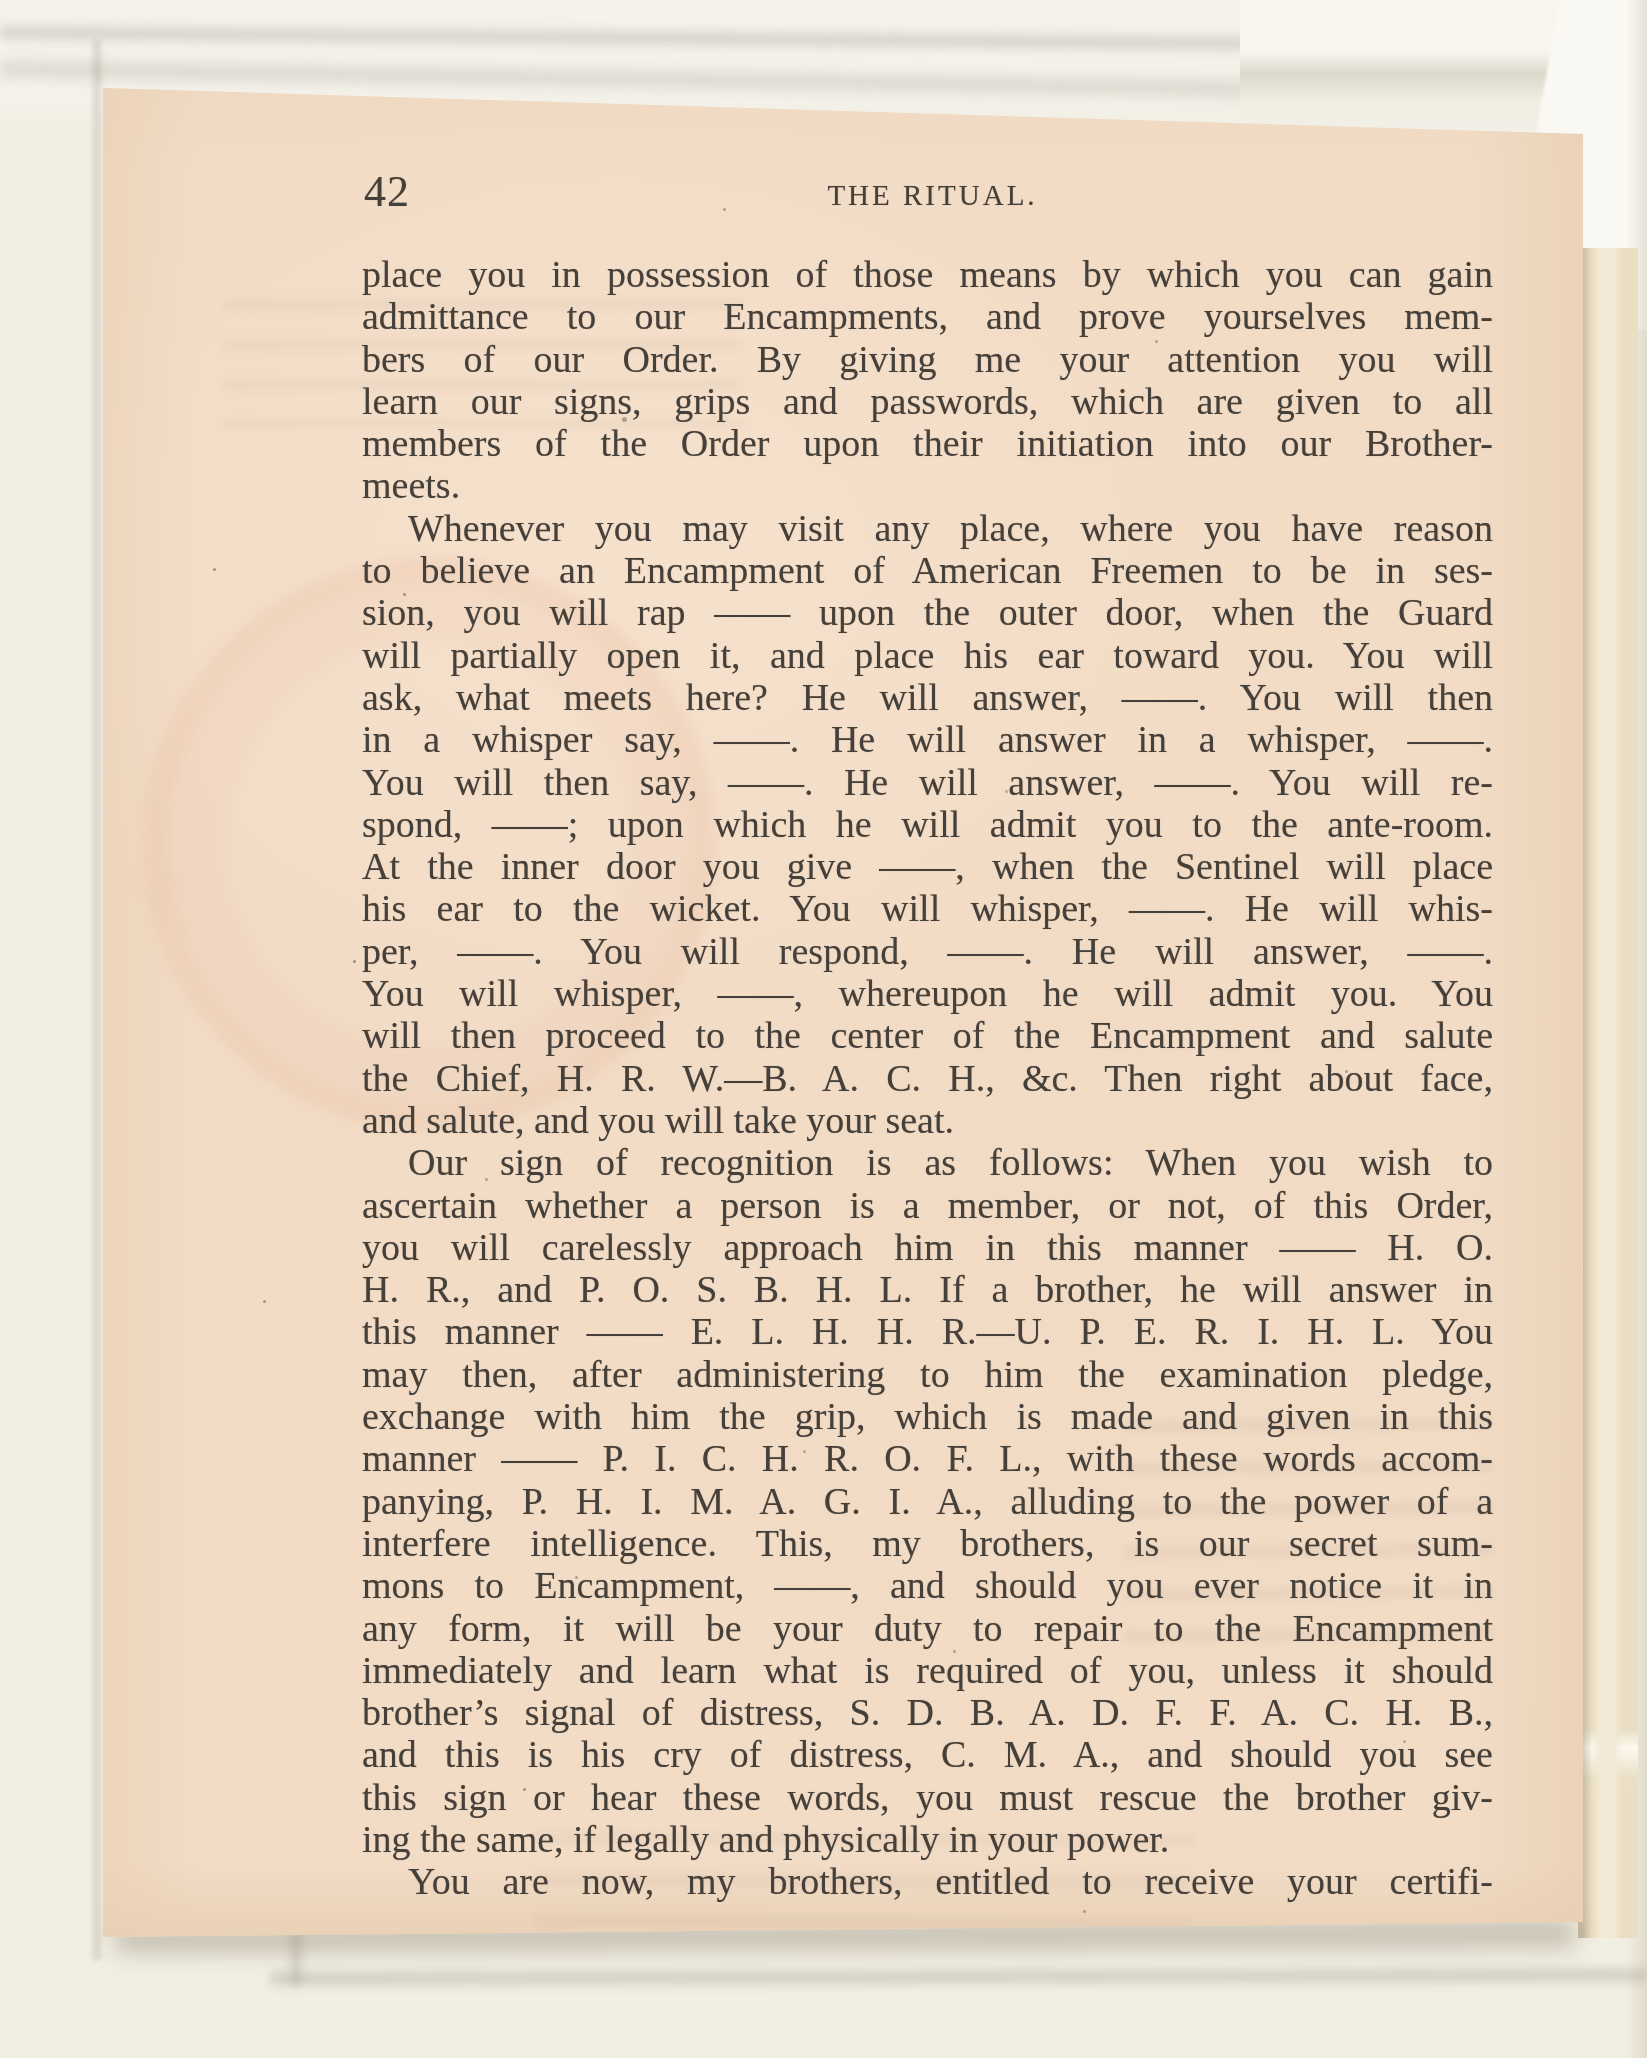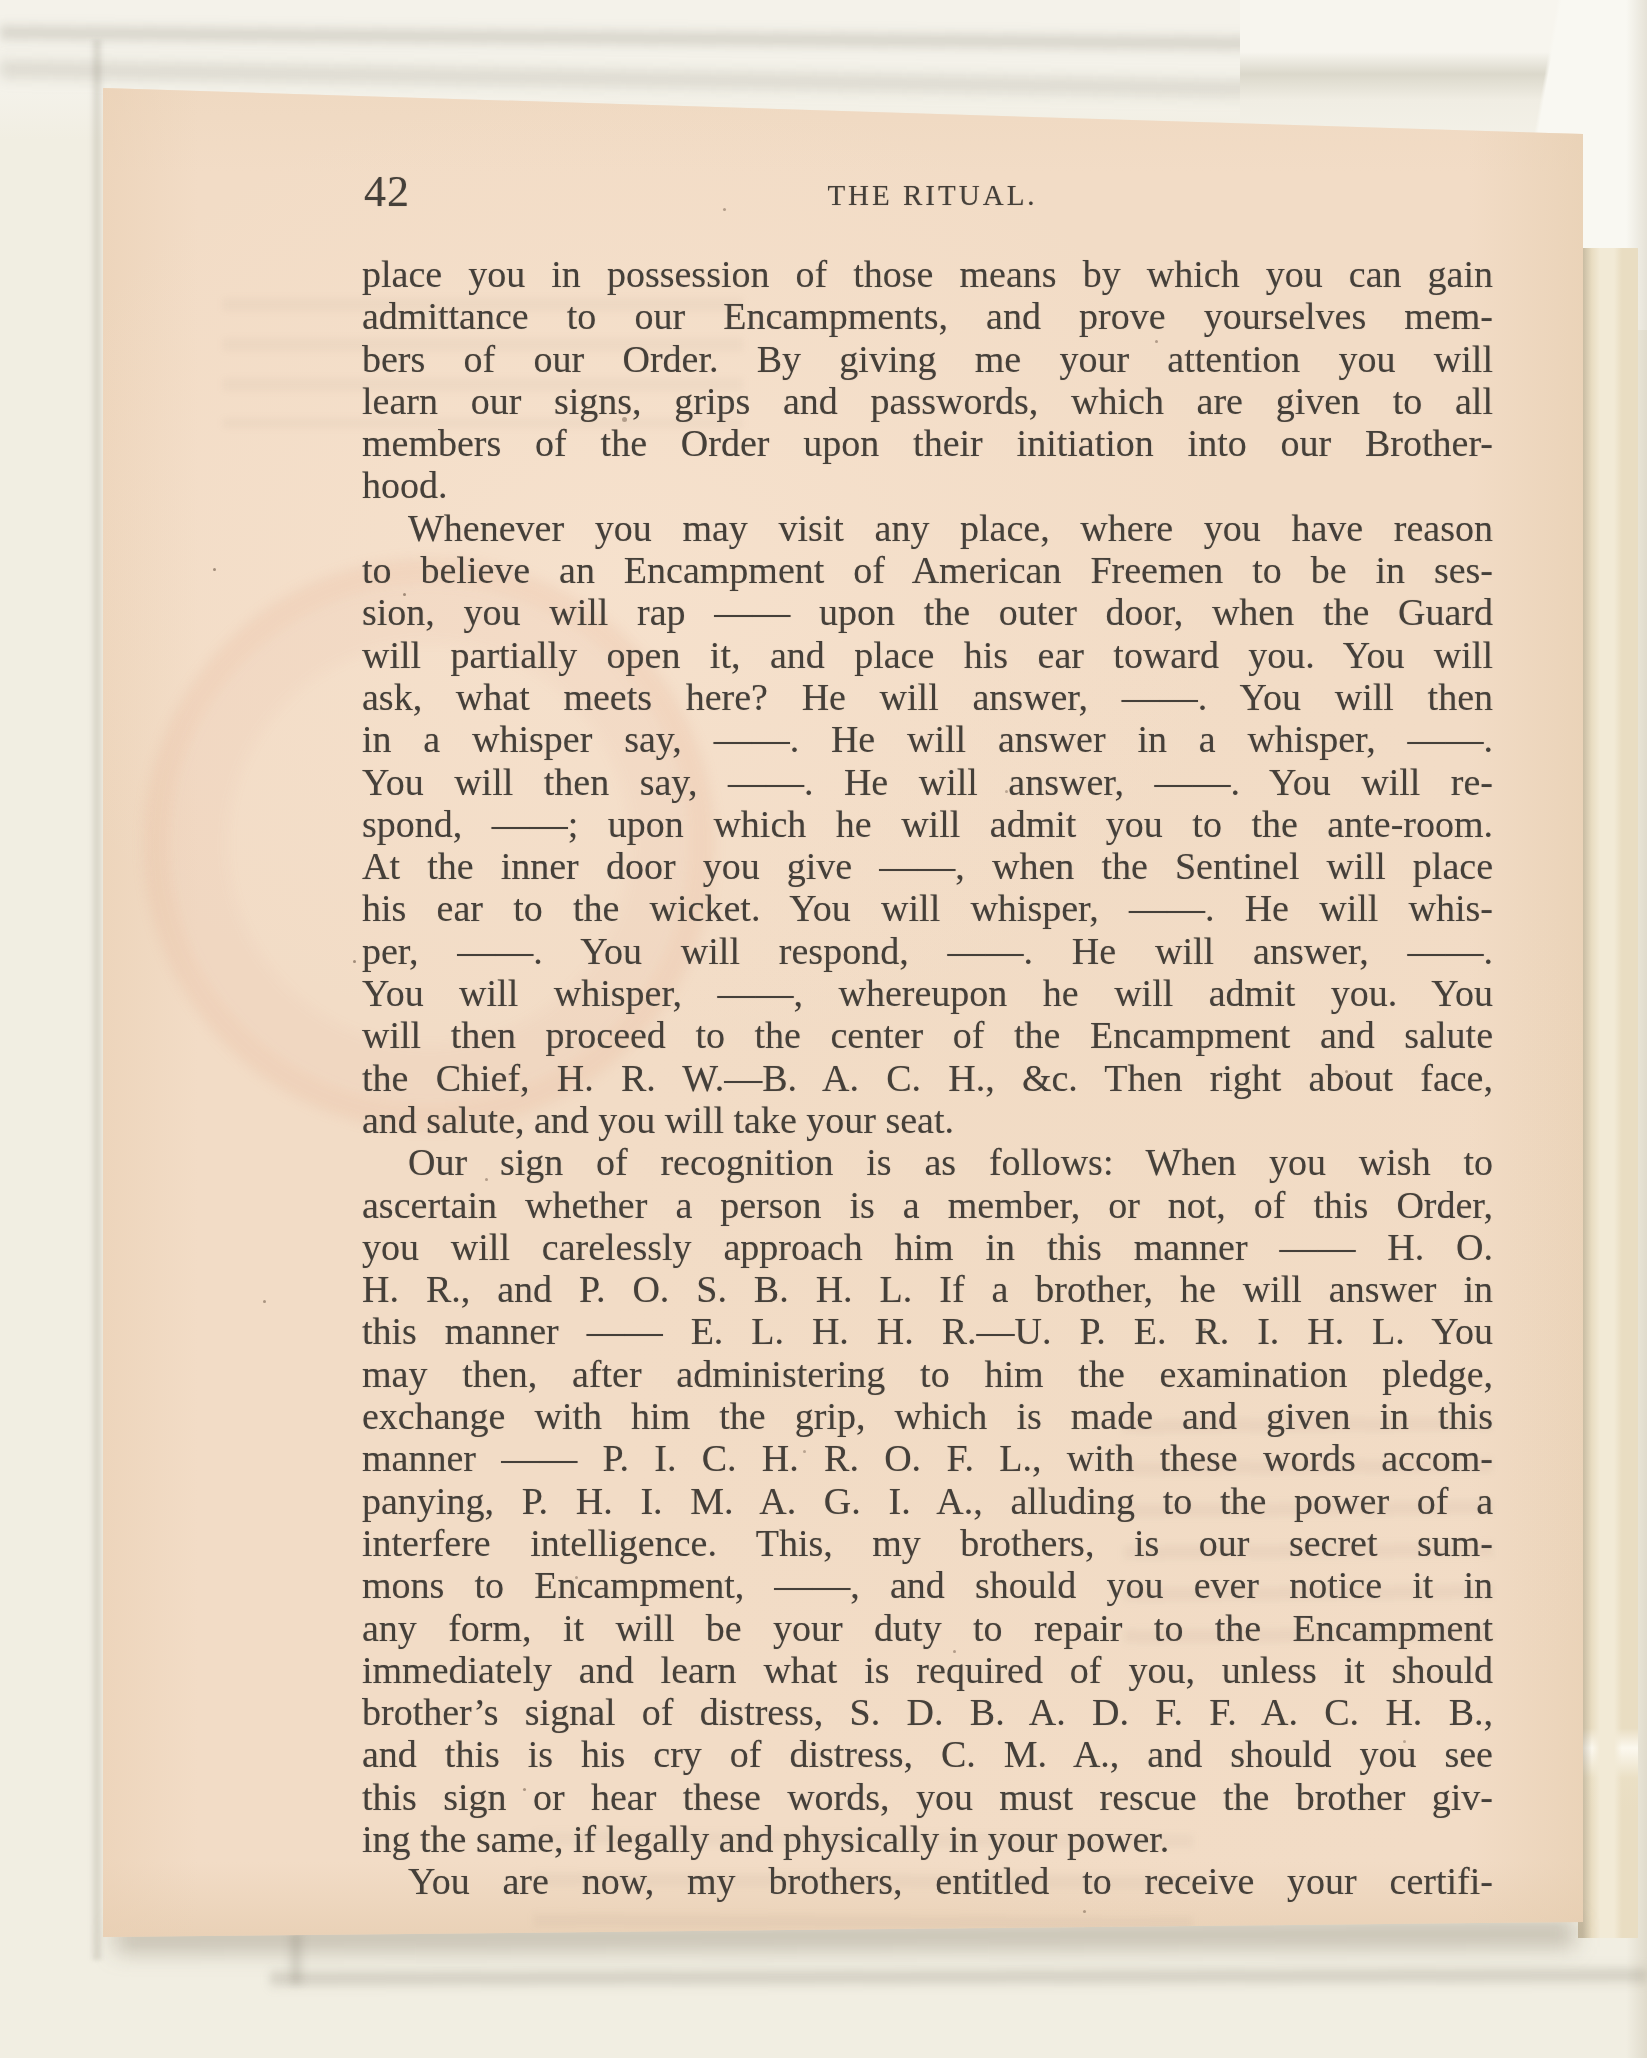--- a/index.html
+++ b/index.html
@@ -129,21 +129,21 @@
       <span class="running-head">THE RITUAL.</span>
     </div>
 
     <div class="textblock">
 
     <div class="line">place you in possession of those means by which you can gain</div>
         <div class="line">admittance to our Encampments, and prove yourselves mem-</div>
         <div class="line">bers of our Order.  By giving me your attention you will</div>
         <div class="line">learn our signs, grips and passwords, which are given to all</div>
         <div class="line">members of the Order upon their initiation into our Brother-</div>
-        <div class="line para-end">hood.</div>
+        <div class="line para-end">meets.</div>
         <div class="line indent">Whenever you may visit any place, where you have reason</div>
         <div class="line">to believe an Encampment of American Freemen to be in ses-</div>
         <div class="line">sion, you will rap —— upon the outer door, when the Guard</div>
         <div class="line">will partially open it, and place his ear toward you.  You will</div>
         <div class="line">ask, what meets here?  He will answer, ——.  You will then</div>
         <div class="line">in a whisper say, ——.  He will answer in a whisper, ——.</div>
         <div class="line">You will then say, ——.  He will answer, ——.  You will re-</div>
         <div class="line">spond, ——; upon which he will admit you to the ante-room.</div>
         <div class="line">At the inner door you give ——, when the Sentinel will place</div>
         <div class="line">his ear to the wicket.  You will whisper, ——.  He will whis-</div>

